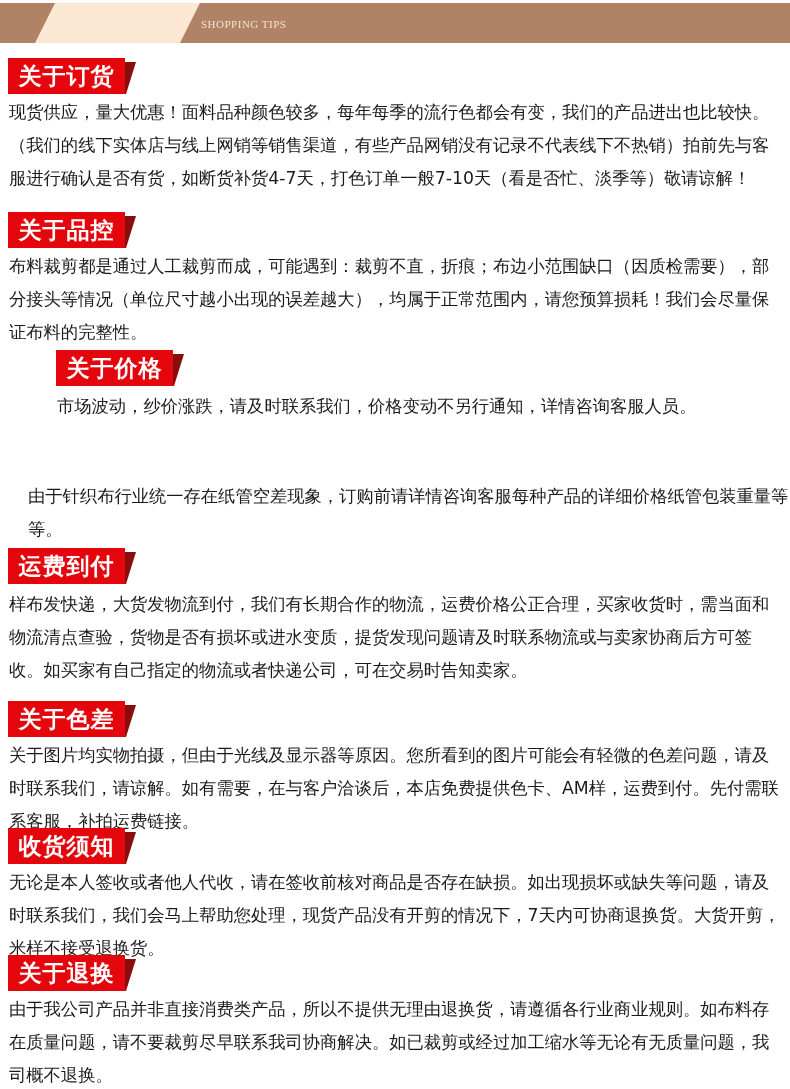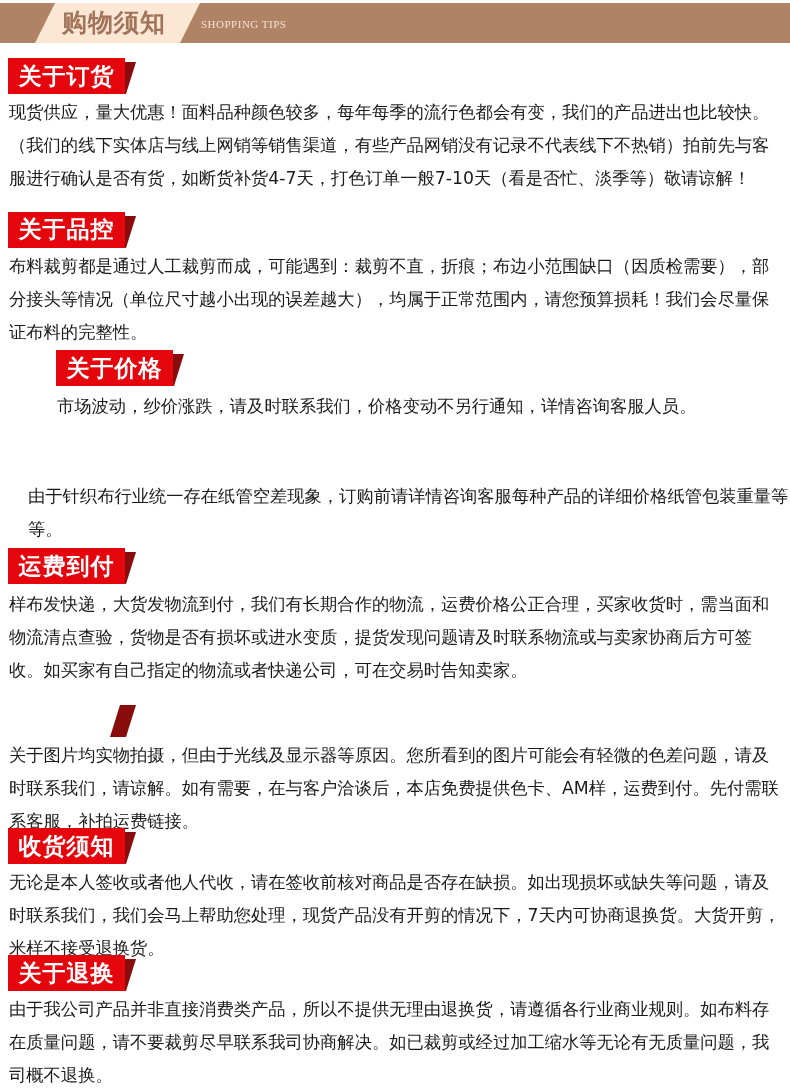--- a/index.html
+++ b/index.html
@@ -95,33 +95,32 @@
     color: #1a1a1a;
     margin: 0;
     word-break: break-all;
   }
 </style>
 </head>
 <body>
 
 <div class="header">
   <div class="header-plate"></div>
-  <div class="header-title">购物须知</div>
   <div class="header-sub">SHOPPING TIPS</div>
 </div>
 
 <div class="section" style="top:58px;">
   <div class="tag">
     <div class="tag-tail"></div>
     <div class="tag-body">关于订货</div>
   </div>
   <p class="body-text" style="top:38px;">现货供应，量大优惠！面料品种颜色较多，每年每季的流行色都会有变，我们的产品进出也比较快。（我们的线下实体店与线上网销等销售渠道，有些产品网销没有记录不代表线下不热销）拍前先与客服进行确认是否有货，如断货补货4-7天，打色订单一般7-10天（看是否忙、淡季等）敬请谅解！</p>
 </div>
 
-<div class="section" style="top:212px;font-family:Liberation Serif, serif;">
+<div class="section" style="top:212px;">
   <div class="tag">
     <div class="tag-tail"></div>
     <div class="tag-body">关于品控</div>
   </div>
   <p class="body-text" style="top:38px;">布料裁剪都是通过人工裁剪而成，可能遇到：裁剪不直，折痕；布边小范围缺口（因质检需要），部分接头等情况（单位尺寸越小出现的误差越大），均属于正常范围内，请您预算损耗！我们会尽量保证布料的完整性。</p>
 </div>
 
 <div class="section" style="top:350px;margin-left:48px;">
   <div class="tag">
     <div class="tag-tail"></div>
@@ -138,20 +137,21 @@
   <div class="tag">
     <div class="tag-tail"></div>
     <div class="tag-body">运费到付</div>
   </div>
   <p class="body-text" style="top:40px;">样布发快递，大货发物流到付，我们有长期合作的物流，运费价格公正合理，买家收货时，需当面和物流清点查验，货物是否有损坏或进水变质，提货发现问题请及时联系物流或与卖家协商后方可签收。如买家有自己指定的物流或者快递公司，可在交易时告知卖家。</p>
 </div>
 
 <div class="section" style="top:701px;">
   <div class="tag">
     <div class="tag-tail"></div>
+    <div class="tag-body">关于色差</div>
   </div>
   <p class="body-text" style="top:38px;">关于图片均实物拍摄，但由于光线及显示器等原因。您所看到的图片可能会有轻微的色差问题，请及时联系我们，请谅解。如有需要，在与客户洽谈后，本店免费提供色卡、AM样，运费到付。先付需联系客服，补拍运费链接。</p>
 </div>
 
 <div class="section" style="top:828px;">
   <div class="tag">
     <div class="tag-tail"></div>
     <div class="tag-body">收货须知</div>
   </div>
   <p class="body-text" style="top:38px;">无论是本人签收或者他人代收，请在签收前核对商品是否存在缺损。如出现损坏或缺失等问题，请及时联系我们，我们会马上帮助您处理，现货产品没有开剪的情况下，7天内可协商退换货。大货开剪，米样不接受退换货。</p>

